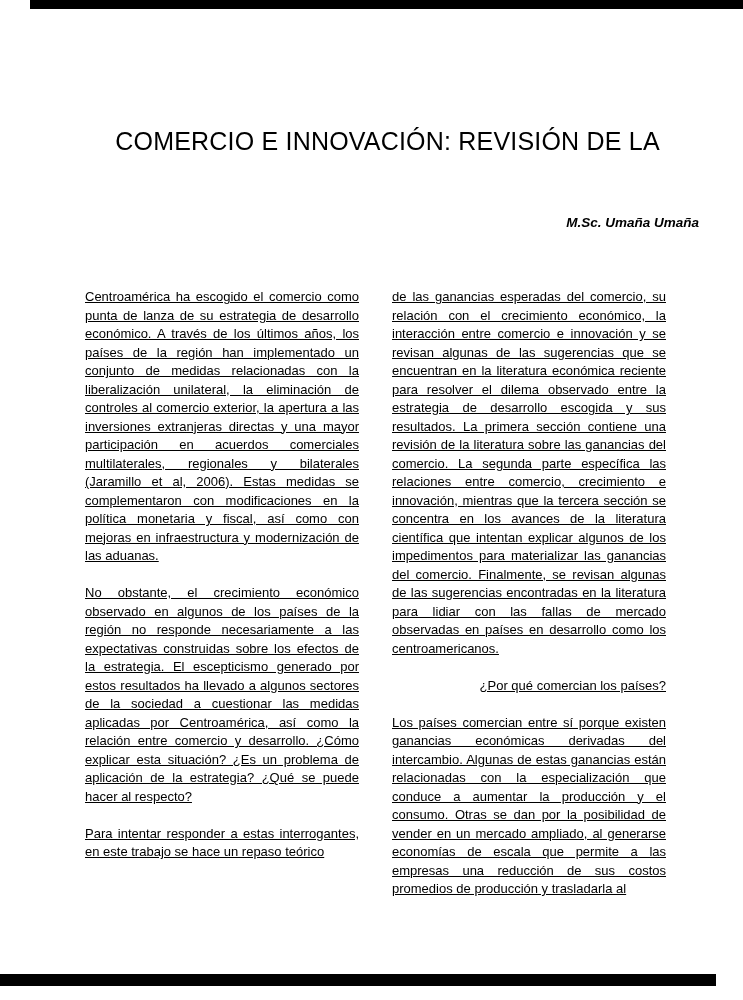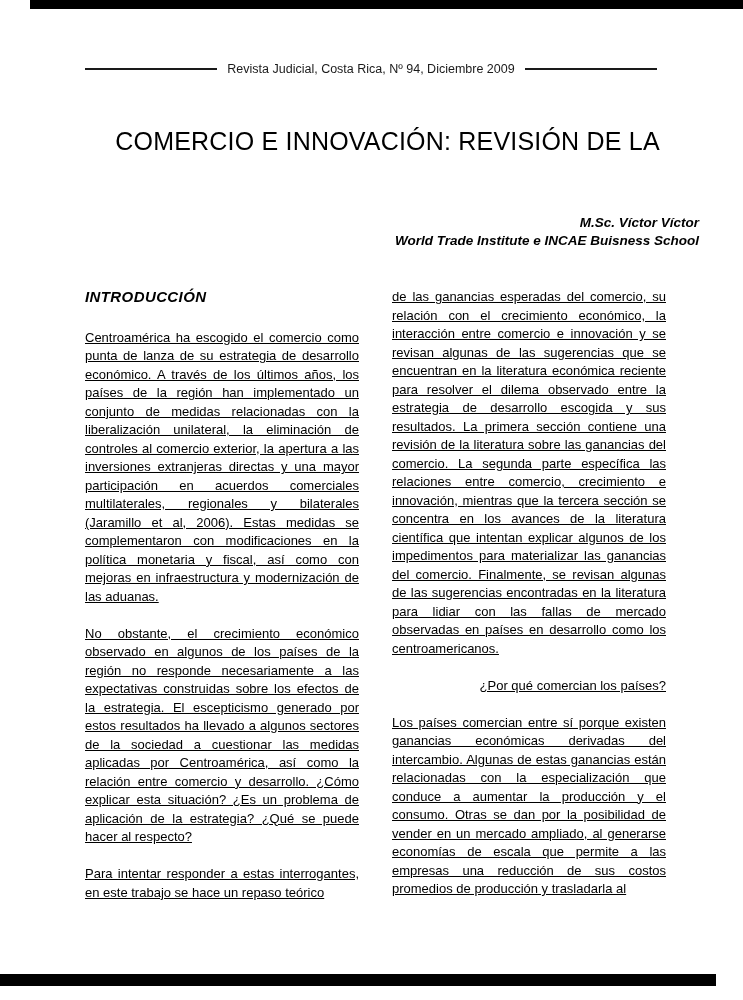--- a/index.html
+++ b/index.html
@@ -103,39 +103,32 @@
     text-align: right;
   }
 </style>
 </head>
 <body>
 
 <div class="page">
 
   <div class="top-bar"></div>
 
-  <div class="journal-header">
-    <span class="rule"></span>
-    <span class="header-text">Revista Judicial, Costa Rica, Nº 94, Diciembre 2009</span>
-    <span class="rule"></span>
-  </div>
 
   <h1 class="article-title">
     <span>COMERCIO E INNOVACIÓN: REVISIÓN DE LA</span><br>
   </h1>
 
   <div class="byline">
-    <div>M.Sc. Víctor Víctor</div>
-    <div>World Trade Institute e INCAE Buisness School</div>
+    <div>M.Sc. Umaña Umaña</div>
   </div>
 
   <div class="columns">
 
     <div class="col">
-      <h2 class="section-heading">INTRODUCCIÓN</h2>
       <p>Centroamérica ha escogido el comercio como punta de lanza de su estrategia de desarrollo económico. A través de los últimos años, los países de la región han implementado un conjunto de medidas relacionadas con la liberalización unilateral, la eliminación de controles al comercio exterior, la apertura a las inversiones extranjeras directas y una mayor participación en acuerdos comerciales multilaterales, regionales y bilaterales (Jaramillo et al, 2006). Estas medidas se complementaron con modificaciones en la política monetaria y fiscal, así como con mejoras en infraestructura y modernización de las aduanas.</p>
       <p>No obstante, el crecimiento económico observado en algunos de los países de la región no responde necesariamente a las expectativas construidas sobre los efectos de la estrategia. El escepticismo generado por estos resultados ha llevado a algunos sectores de la sociedad a cuestionar las medidas aplicadas por Centroamérica, así como la relación entre comercio y desarrollo. ¿Cómo explicar esta situación? ¿Es un problema de aplicación de la estrategia? ¿Qué se puede hacer al respecto?</p>
       <p>Para intentar responder a estas interrogantes, en este trabajo se hace un repaso teórico</p>
     </div>
 
     <div class="col">
       <p>de las ganancias esperadas del comercio, su relación con el crecimiento económico, la interacción entre comercio e innovación y se revisan algunas de las sugerencias que se encuentran en la literatura económica reciente para resolver el dilema observado entre la estrategia de desarrollo escogida y sus resultados. La primera sección contiene una revisión de la literatura sobre las ganancias del comercio. La segunda parte específica las relaciones entre comercio, crecimiento e innovación, mientras que la tercera sección se concentra en los avances de la literatura científica que intentan explicar algunos de los impedimentos para materializar las ganancias del comercio. Finalmente, se revisan algunas de las sugerencias encontradas en la literatura para lidiar con las fallas de mercado observadas en países en desarrollo como los centroamericanos.</p>
       <p class="subhead">¿Por qué comercian los países?</p>
       <p>Los países comercian entre sí porque existen ganancias económicas derivadas del intercambio. Algunas de estas ganancias están relacionadas con la especialización que conduce a aumentar la producción y el consumo. Otras se dan por la posibilidad de vender en un mercado ampliado, al generarse economías de escala que permite a las empresas una reducción de sus costos promedios de producción y trasladarla al</p>
     </div>

